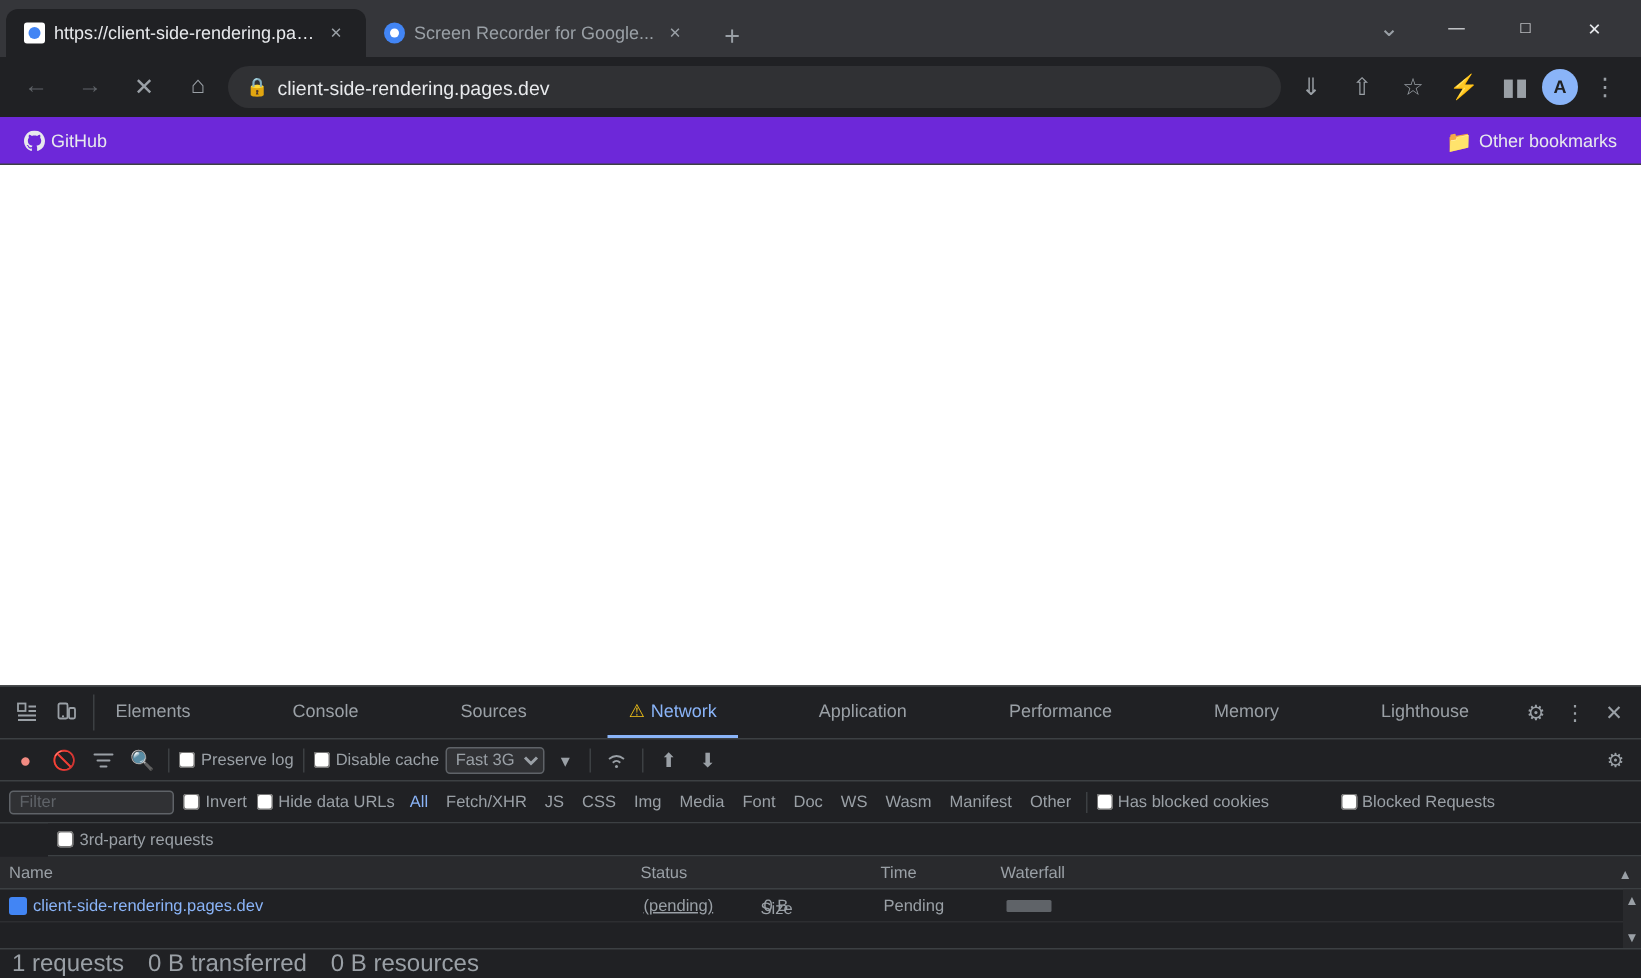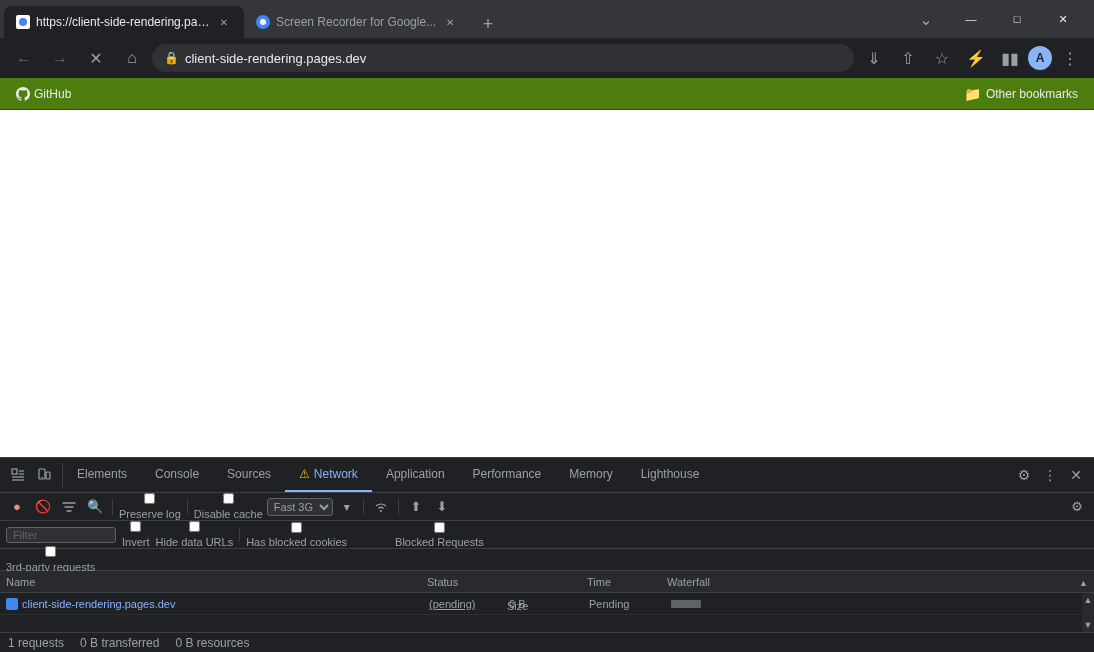--- a/index.html
+++ b/index.html
@@ -30,49 +30,49 @@
     .nav-btn { width: 32px; height: 32px; border-radius: 50%; display: flex; align-items: center; justify-content: center; color: #9aa0a6; cursor: pointer; font-size: 16px; }
     .nav-btn.disabled { color: #5f6368; cursor: default; }
     .address-bar { flex: 1; height: 28px; background: #303134; border-radius: 14px; display: flex; align-items: center; padding: 0 12px; gap: 6px; }
     .address-bar .lock-icon { color: #9aa0a6; font-size: 12px; }
     .address-text { flex: 1; color: #e8eaed; font-size: 13px; }
     .nav-actions { display: flex; align-items: center; gap: 2px; }
     .nav-action-btn { width: 32px; height: 32px; border-radius: 50%; display: flex; align-items: center; justify-content: center; color: #9aa0a6; cursor: pointer; font-size: 16px; }
     .avatar { width: 24px; height: 24px; border-radius: 50%; background: #8ab4f8; display: flex; align-items: center; justify-content: center; color: #202124; font-size: 12px; font-weight: bold; cursor: pointer; }
 
     
-    .bookmarks-bar { background: #4d7c0f; height: 32px; display: flex; padding: 0 8px; border-bottom: 1px solid #3c4043; flex-shrink: 0; }
+    .bookmarks-bar { background: #6d28d9; height: 32px; display: flex; padding: 0 8px; border-bottom: 1px solid #3c4043; flex-shrink: 0; }
     .bookmark-item { display: flex; align-items: center; gap: 4px; padding: 4px 8px; border-radius: 4px; cursor: pointer; color: #e8eaed; font-size: 12px; }
     .github-icon { width: 14px; height: 14px; }
     .bookmarks-right { margin-left: auto; }
     .other-bookmarks { display: flex; align-items: center; gap: 4px; color: #e8eaed; font-size: 12px; cursor: pointer; padding: 4px 8px; border-radius: 4px; }
     .folder-icon { color: #f5c518; font-size: 14px; }
 
     
     .page-content { flex: 1; background: #ffffff; overflow: hidden; }
 
     
     .devtools { background: #202124; display: flex; flex-direction: column; height: 195px; border-top: 1px solid #3c4043; flex-shrink: 0; }
 
     
     .devtools-topbar { display: flex; align-items: center; height: 35px; border-bottom: 1px solid #3c4043; flex-shrink: 0; }
     .devtools-icons-left { display: flex; align-items: center; padding: 0 6px; gap: 2px; border-right: 1px solid #3c4043; }
     .dt-icon-btn { width: 24px; height: 24px; display: flex; align-items: center; justify-content: center; color: #9aa0a6; cursor: pointer; border-radius: 3px; font-size: 14px; }
-    .devtools-tabs { display: flex; align-items: center; flex: 1; height: 100%; overflow: hidden; }
+    .devtools-tabs { display: flex; align-items: center; flex: 1; height: 100%; overflow: hidden; gap: 40px; }
     .dt-tab { padding: 0 14px; height: 100%; display: flex; align-items: center; color: #9aa0a6; font-size: 12px; cursor: pointer; border-bottom: 2px solid transparent; white-space: nowrap; }
     .dt-tab.active { color: #8ab4f8; border-bottom: 2px solid #8ab4f8; }
     .dt-tab.warning { display: flex; align-items: center; gap: 4px; }
     .warning-triangle { color: #f5c518; font-size: 12px; }
     .devtools-actions-right { display: flex; align-items: center; padding: 0 6px; gap: 2px; }
 
     
     .devtools-toolbar { display: flex; align-items: center; height: 28px; border-bottom: 1px solid #3c4043; padding: 0 6px; gap: 4px; flex-shrink: 0; }
     .dt-toolbar-btn { width: 22px; height: 22px; display: flex; align-items: center; justify-content: center; color: #9aa0a6; cursor: pointer; border-radius: 3px; font-size: 13px; }
     .dt-toolbar-btn.record { color: #f28b82; }
-    .checkbox-label { display: flex; align-items: center; gap: 4px; color: #9aa0a6; font-size: 11px; cursor: pointer; white-space: nowrap; flex-direction: column; }
+    .checkbox-label { display: flex; align-items: center; gap: 4px; color: #9aa0a6; font-size: 11px; cursor: pointer; white-space: nowrap; }
     .checkbox-label input[type=checkbox] { width: 11px; height: 11px; cursor: pointer; accent-color: #8ab4f8; }
     .throttle-select { background: #303134; border: 1px solid #5f6368; color: #9aa0a6; font-size: 11px; padding: 1px 2px; border-radius: 3px; cursor: pointer; }
     .toolbar-sep { width: 1px; height: 16px; background: #3c4043; margin: 0 2px; }
     .dt-icon-btn-sm { width: 20px; height: 20px; display: flex; align-items: center; justify-content: center; color: #9aa0a6; cursor: pointer; border-radius: 3px; font-size: 12px; }
     .settings-cog { margin-left: auto; }
 
     
     .devtools-filter-bar { display: flex; align-items: center; height: 28px; border-bottom: 1px solid #3c4043; padding: 0 6px; gap: 6px; flex-shrink: 0; flex-wrap: wrap; overflow: hidden; }
     .filter-input { background: #303134; border: 1px solid #5f6368; color: #9aa0a6; font-size: 11px; padding: 1px 6px; border-radius: 3px; width: 110px; }
     .filter-input::placeholder { color: #5f6368; }
@@ -104,21 +104,21 @@
     .row-waterfall { flex: 1; position: relative; height: 14px; }
     .waterfall-bar { position: absolute; left: 2px; top: 3px; height: 8px; background: #5f6368; width: 30px; border-radius: 1px; }
 
     
     .network-scrollbar { width: 12px; background: #292a2d; display: flex; flex-direction: column; align-items: center; }
     .scroll-up { color: #9aa0a6; font-size: 9px; cursor: pointer; padding: 2px; }
     .scroll-down { color: #9aa0a6; font-size: 9px; cursor: pointer; padding: 2px; margin-top: auto; }
 
     
     .devtools-statusbar { display: flex; align-items: center; height: 20px; border-top: 1px solid #3c4043; padding: 0 8px; gap: 16px; flex-shrink: 0; }
-    .status-item { color: #9aa0a6; font-size: 12px; }
+    .status-item { color: #9aa0a6; font-size: 16px; }
   </style>
 </head>
 <body>
 
 <div class="chrome-window">
 
   <div class="title-bar">
     <div class="tab-strip">
       <div class="tab active">
         <div class="favicon" style="width:14px;height:14px;background:#fff;border-radius:2px;display:flex;align-items:center;justify-content:center;">
@@ -278,32 +278,46 @@
     <div class="devtools-filter-bar">
       <input class="filter-input" placeholder="Filter" style="">
       <label class="checkbox-label">
         <input type="checkbox" style="">
         <span>Invert</span>
       </label>
       <label class="checkbox-label">
         <input type="checkbox" style="">
         <span>Hide data URLs</span>
       </label>
+      <div class="filter-chips">
+        <span class="filter-chip active">All</span>
+        <span class="filter-chip">Fetch/XHR</span>
+        <span class="filter-chip">JS</span>
+        <span class="filter-chip">CSS</span>
+        <span class="filter-chip">Img</span>
+        <span class="filter-chip">Media</span>
+        <span class="filter-chip">Font</span>
+        <span class="filter-chip">Doc</span>
+        <span class="filter-chip">WS</span>
+        <span class="filter-chip">Wasm</span>
+        <span class="filter-chip">Manifest</span>
+        <span class="filter-chip">Other</span>
+      </div>
       <div class="filter-sep"></div>
       <label class="checkbox-label has-blocked">
         <input type="checkbox" style="">
         <span>Has blocked cookies</span>
       </label>
       <label class="checkbox-label blocked-requests-label">
         <input type="checkbox" style="">
         <span>Blocked Requests</span>
       </label>
     </div>
 
-    <div style="display:flex;align-items:center;height:22px;padding:0 6px;border-bottom:1px solid #3c4043;flex-shrink:0;background:#202124;">
+    <div style="display:flex;align-items:center;height:22px;padding:0 6px;border-bottom:1px solid #3c4043;flex-shrink:0;background:#202124;margin-left:32px;">
       <label class="checkbox-label">
         <input type="checkbox" style="">
         <span>3rd-party requests</span>
       </label>
     </div>
 
     <div class="network-table" style="flex:1;display:flex;flex-direction:column;overflow:hidden;">
 
       <div class="network-header">
         <div class="net-col name">

